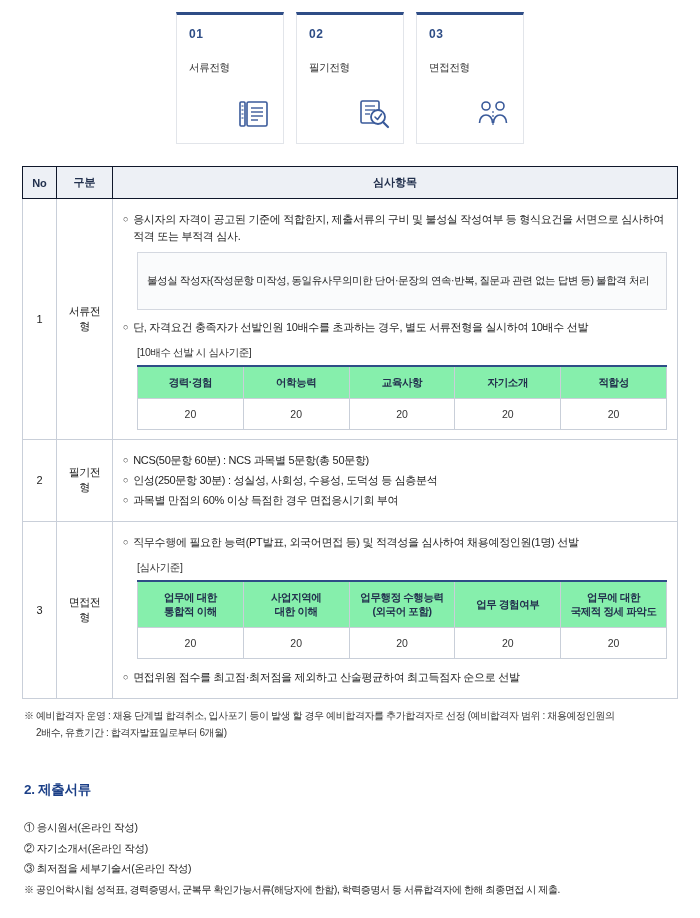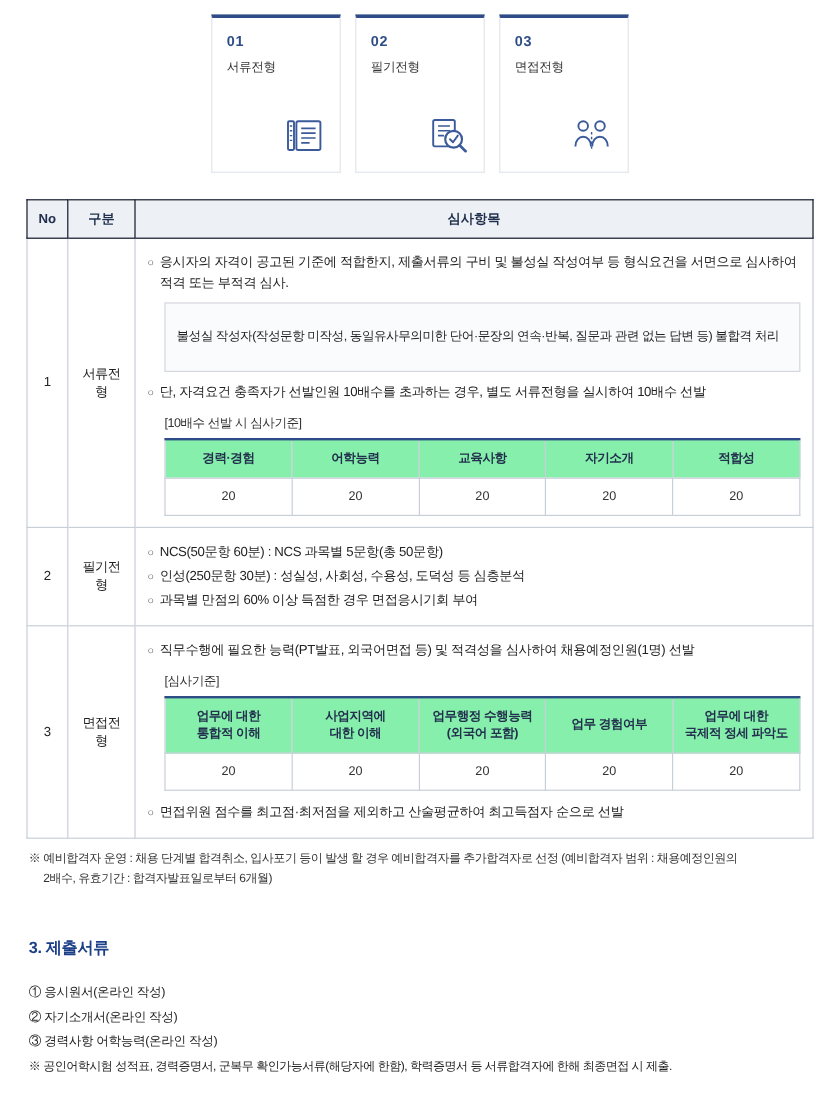--- a/index.html
+++ b/index.html
@@ -43,21 +43,21 @@
     padding: 12px 10px 8px 12px;
     display: flex;
     flex-direction: column;
     position: relative;
   }
   .step-num {
     font-size: 12px;
     font-weight: bold;
     color: #2e4d86;
     letter-spacing: 0.5px;
-    margin-bottom: 8px;
+    margin-bottom: 20px;
   }
   .step-label {
     font-size: 10.5px;
     color: #333;
     letter-spacing: -0.3px;
   }
   .step-icon {
     position: absolute;
     right: 12px;
     bottom: 10px;
@@ -345,22 +345,22 @@
 
     </tbody>
   </table>
 
   <div class="footnote">
     <span>※ 예비합격자 운영 : 채용 단계별 합격취소, 입사포기 등이 발생 할 경우 예비합격자를 추가합격자로 선정 (예비합격자 범위 : 채용예정인원의</span>
     <span class="indent">2배수, 유효기간 : 합격자발표일로부터 6개월)</span>
   </div>
 
   <div class="submit-section">
-    <h2 class="section-title">3. 제출서류</h2>
+    <h2 class="section-title">2. 제출서류</h2>
     <div class="submit-list">
       <div>① 응시원서(온라인 작성)</div>
       <div>② 자기소개서(온라인 작성)</div>
-      <div>③ 경력사항 어학능력(온라인 작성)</div>
+      <div>③ 최저점을 세부기술서(온라인 작성)</div>
     </div>
     <div class="submit-note">※ 공인어학시험 성적표, 경력증명서, 군복무 확인가능서류(해당자에 한함), 학력증명서 등 서류합격자에 한해 최종면접 시 제출.</div>
   </div>
 
 </div>
 
 </body></html>

